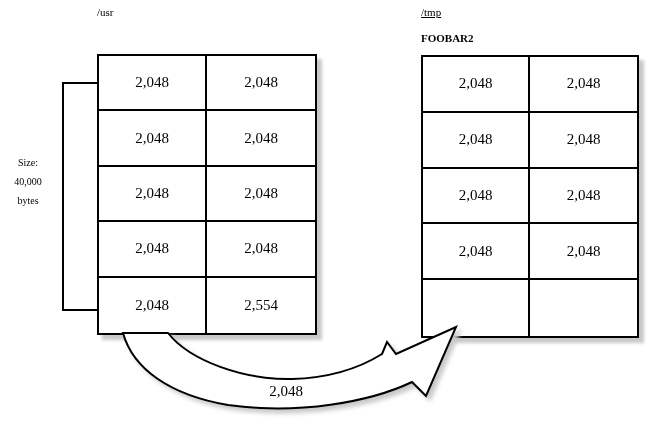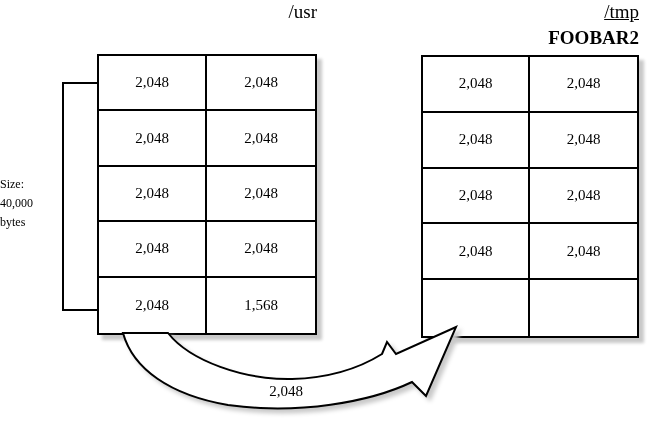--- a/index.html
+++ b/index.html
@@ -2,21 +2,21 @@
 <html><head>
 <meta charset="utf-8">
 <style>
   html,body { margin:0; padding:0; background:#ffffff; }
   .stage {
     position:relative; width:648px; height:431px; background:#ffffff;
     font-family:"Liberation Serif","DejaVu Serif",serif; color:#000;
     overflow:hidden;
   }
   .title {
-    position:absolute; text-align:right; font-size:19px; line-height:18px;
+    position:absolute; text-align:left; font-size:11px; line-height:18px;
     white-space:nowrap;
   }
   .blocktable {
     position:absolute; box-sizing:border-box; background:#fff;
     border:2px solid #000;
     display:grid; grid-template-columns:1fr 1fr; grid-template-rows:repeat(5,1fr);
     box-shadow:5px 5px 3px #c9c9c9;
   }
   .cell {
     box-sizing:border-box; border-right:2px solid #000; border-bottom:2px solid #000;
@@ -29,22 +29,22 @@
   #left-mount  { left:97px;  top:3px;  width:220px; }
   #left-file   { left:97px;  top:29px; width:220px; }
   #right-mount { left:421px; top:3px;  width:218px;text-decoration:underline; }
   #right-file  { left:421px; top:29px; width:218px;font-weight:bold; }
   .bracket {
     position:absolute; left:62px; top:82px; width:35px; height:229px;
     border-left:2px solid #000; border-top:2px solid #000; border-bottom:2px solid #000;
     box-sizing:border-box;
   }
   .size-annotation {
-    position:absolute; left:0px; top:175px; width:56px;
-    font-size:12px; line-height:19px;
+    position:absolute; left:0px; top:153px; width:56px;
+    text-align:center; font-size:10px; line-height:19px;
   }
   .arrow-svg { position:absolute; left:0; top:0; pointer-events:none; }
   .arrow-outline {
     fill:#ffffff; stroke:#000000; stroke-width:2; stroke-linejoin:miter;
     filter:drop-shadow(4px 4px 2px #c9c9c9);
   }
   .arrow-label {
     position:absolute; left:256px; top:383px; width:60px;
     text-align:center; font-size:15px;
   }
@@ -68,21 +68,21 @@
   <div class="blocktable" id="left-table">
     <div class="cell">2,048</div>
     <div class="cell c2">2,048</div>
     <div class="cell">2,048</div>
     <div class="cell c2">2,048</div>
     <div class="cell">2,048</div>
     <div class="cell c2">2,048</div>
     <div class="cell">2,048</div>
     <div class="cell c2">2,048</div>
     <div class="cell r5">2,048</div>
-    <div class="cell c2 r5">1,568</div>
+    <div class="cell c2 r5">2,554</div>
   </div>
 
   <div class="blocktable" id="right-table">
     <div class="cell">2,048</div>
     <div class="cell c2">2,048</div>
     <div class="cell">2,048</div>
     <div class="cell c2">2,048</div>
     <div class="cell">2,048</div>
     <div class="cell c2">2,048</div>
     <div class="cell">2,048</div>

